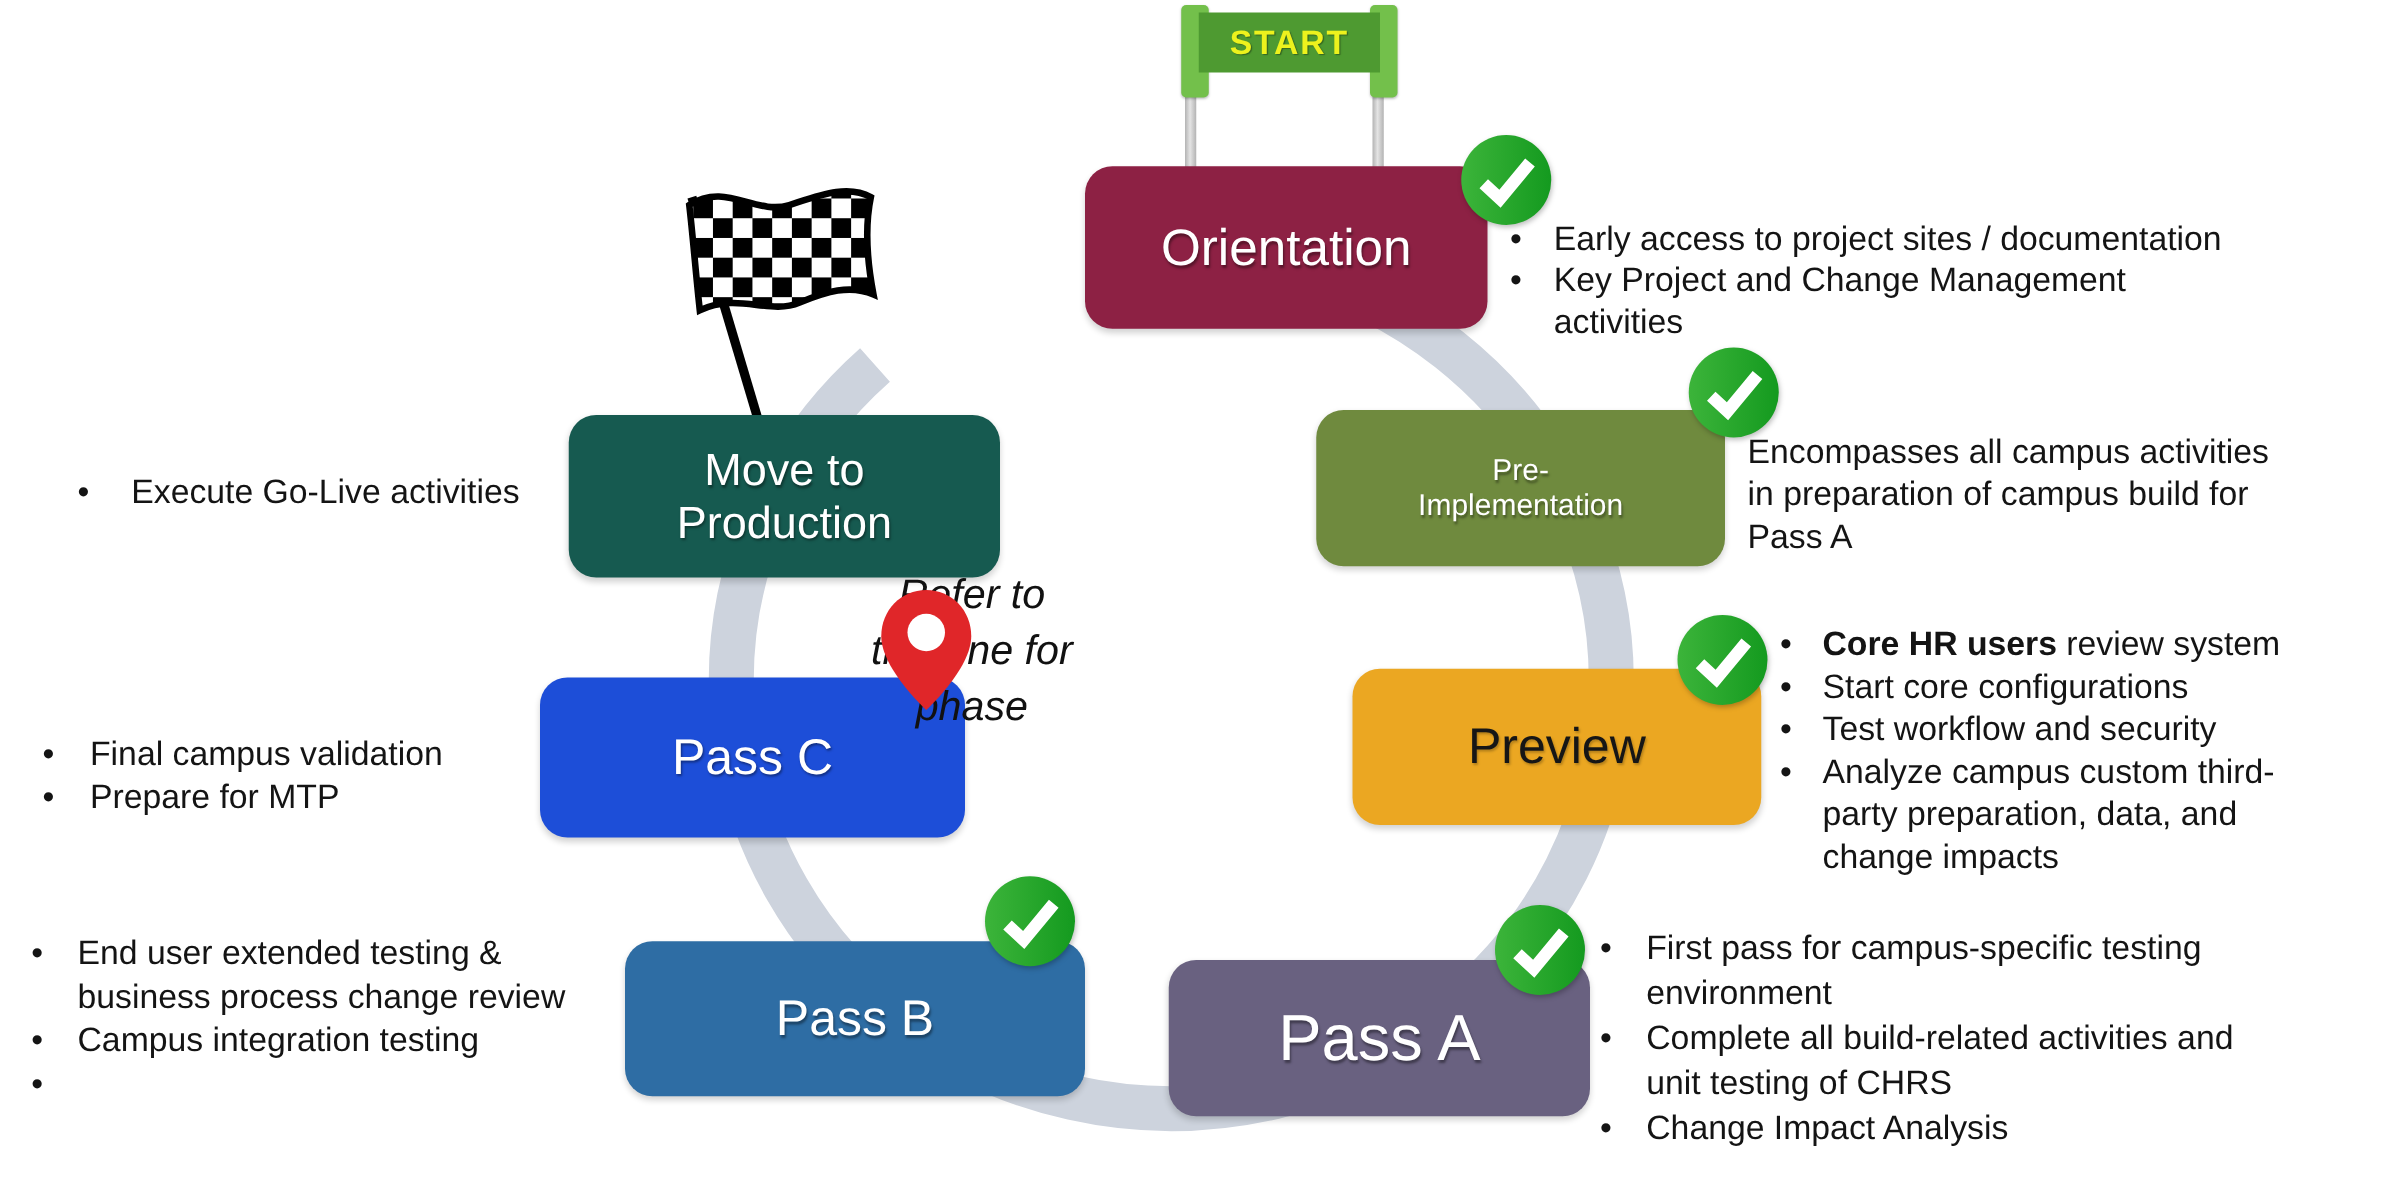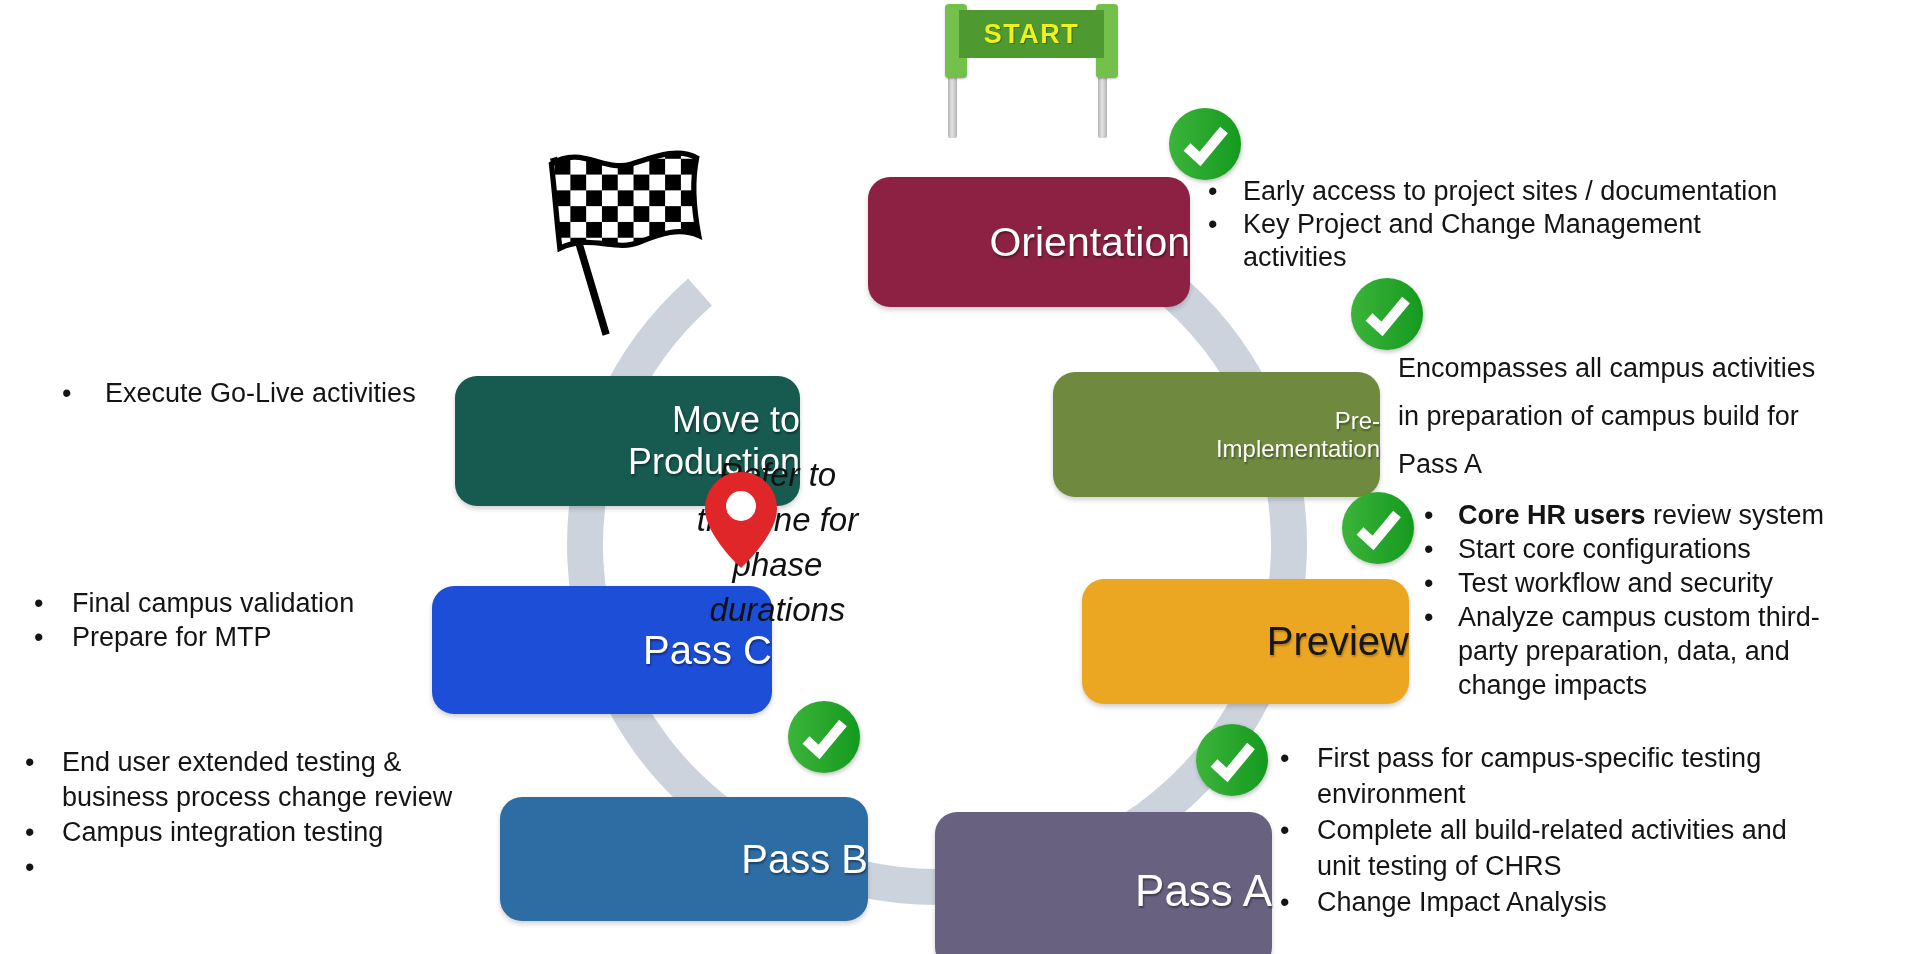--- a/index.html
+++ b/index.html
@@ -4,46 +4,45 @@
 <style>
   html,body{margin:0;padding:0;}
   body{
     width:1919px;height:954px;background:#ffffff;overflow:hidden;position:relative;
     font-family:"Liberation Sans", sans-serif;
   }
   .layer{position:absolute;left:0;top:0;width:1919px;height:954px;pointer-events:none;}
   
   .phase-box{
     position:absolute;border-radius:22px;display:flex;align-items:center;justify-content:center;
-    color:#ffffff;text-align:right;z-index:3;
+    color:#ffffff;text-align:center;z-index:3;
     box-shadow:0 3px 5px rgba(0,0,0,0.18);
     text-shadow:1px 2px 2px rgba(0,0,0,0.40);
-    margin-top:44px;
   }
   .phase-box .label{width:100%;}
   .box-orientation{left:868px;top:133px;width:322px;height:130px;font-size:41px;}
   .box-preimpl{left:1053px;top:328px;width:327px;height:125px;font-size:24px;line-height:1.16;}
   .box-preview{left:1082px;top:535px;width:327px;height:125px;font-size:40px;color:#161616;text-shadow:1px 2px 2px rgba(0,0,0,0.25);}
-  .box-passa{left:935px;top:768px;width:337px;height:157px;font-size:44px;}
+  .box-passa{left:935px;top:768px;width:337px;height:125px;font-size:52px;}
   .box-passb{left:500px;top:753px;width:368px;height:124px;font-size:40px;}
   .box-passc{left:432px;top:542px;width:340px;height:128px;font-size:40px;}
   .box-mtp{left:455px;top:332px;width:345px;height:130px;font-size:36px;line-height:1.17;}
   
   .check{position:absolute;width:76px;height:76px;z-index:4;filter:drop-shadow(1px 2px 2px rgba(0,0,0,0.25));}
   .check path{stroke:#ffffff;}
   .pin{position:absolute;left:702px;top:470px;width:78px;height:100px;z-index:4;}
   .flag{position:absolute;left:538px;top:143px;width:170px;height:200px;z-index:2;}
   
   .notes{position:absolute;font-size:27px;color:#141414;z-index:3;}
   .note{display:flex;align-items:flex-start;}
   .note .b{flex:none;}
   .note .t b{font-weight:700;}
   .notes-orientation{left:1208px;top:175px;width:600px;line-height:33px;}
   .notes-orientation .b{width:35px;}
-  .notes-preimpl{left:1398px;top:344px;width:440px;line-height:48px;}
+  .notes-preimpl{left:1398px;top:344px;width:440px;line-height:34px;}
   .notes-preview{left:1424px;top:498px;width:454px;line-height:34px;}
   .notes-preview .b{width:34px;}
   .notes-passa{left:1280px;top:740px;width:552px;line-height:36px;}
   .notes-passa .b{width:37px;}
   .notes-passb{left:25px;top:745px;width:458px;line-height:35px;}
   .notes-passb .b{width:37px;}
   .notes-passc{left:34px;top:586px;width:420px;line-height:34px;}
   .notes-passc .b{width:38px;}
   .notes-mtp{left:62px;top:376px;width:420px;line-height:34px;}
   .notes-mtp .b{width:43px;}
@@ -157,21 +156,20 @@
 
 <svg class="pin" viewBox="0 0 78 100">
   <path d="M39 2 C19 2 3 18 3 39 C3 65 39 98 39 98 C39 98 75 65 75 39 C75 18 59 2 39 2 Z" fill="#e02629"></path>
   <circle cx="39" cy="36" r="15" fill="#ffffff"></circle>
 </svg>
 
 <div class="center-note">
   <div>Refer to</div>
   <div>timeline for</div>
   <div>phase</div>
-  <div>durations</div>
 </div>
 
 <div class="notes notes-orientation">
   <div class="note">
     <span class="b">•</span>
     <span class="t"><span>Early access to project sites / documentation</span></span>
   </div>
   <div class="note">
     <span class="b">•</span>
     <span class="t"><span>Key Project and Change Management activities</span></span>

